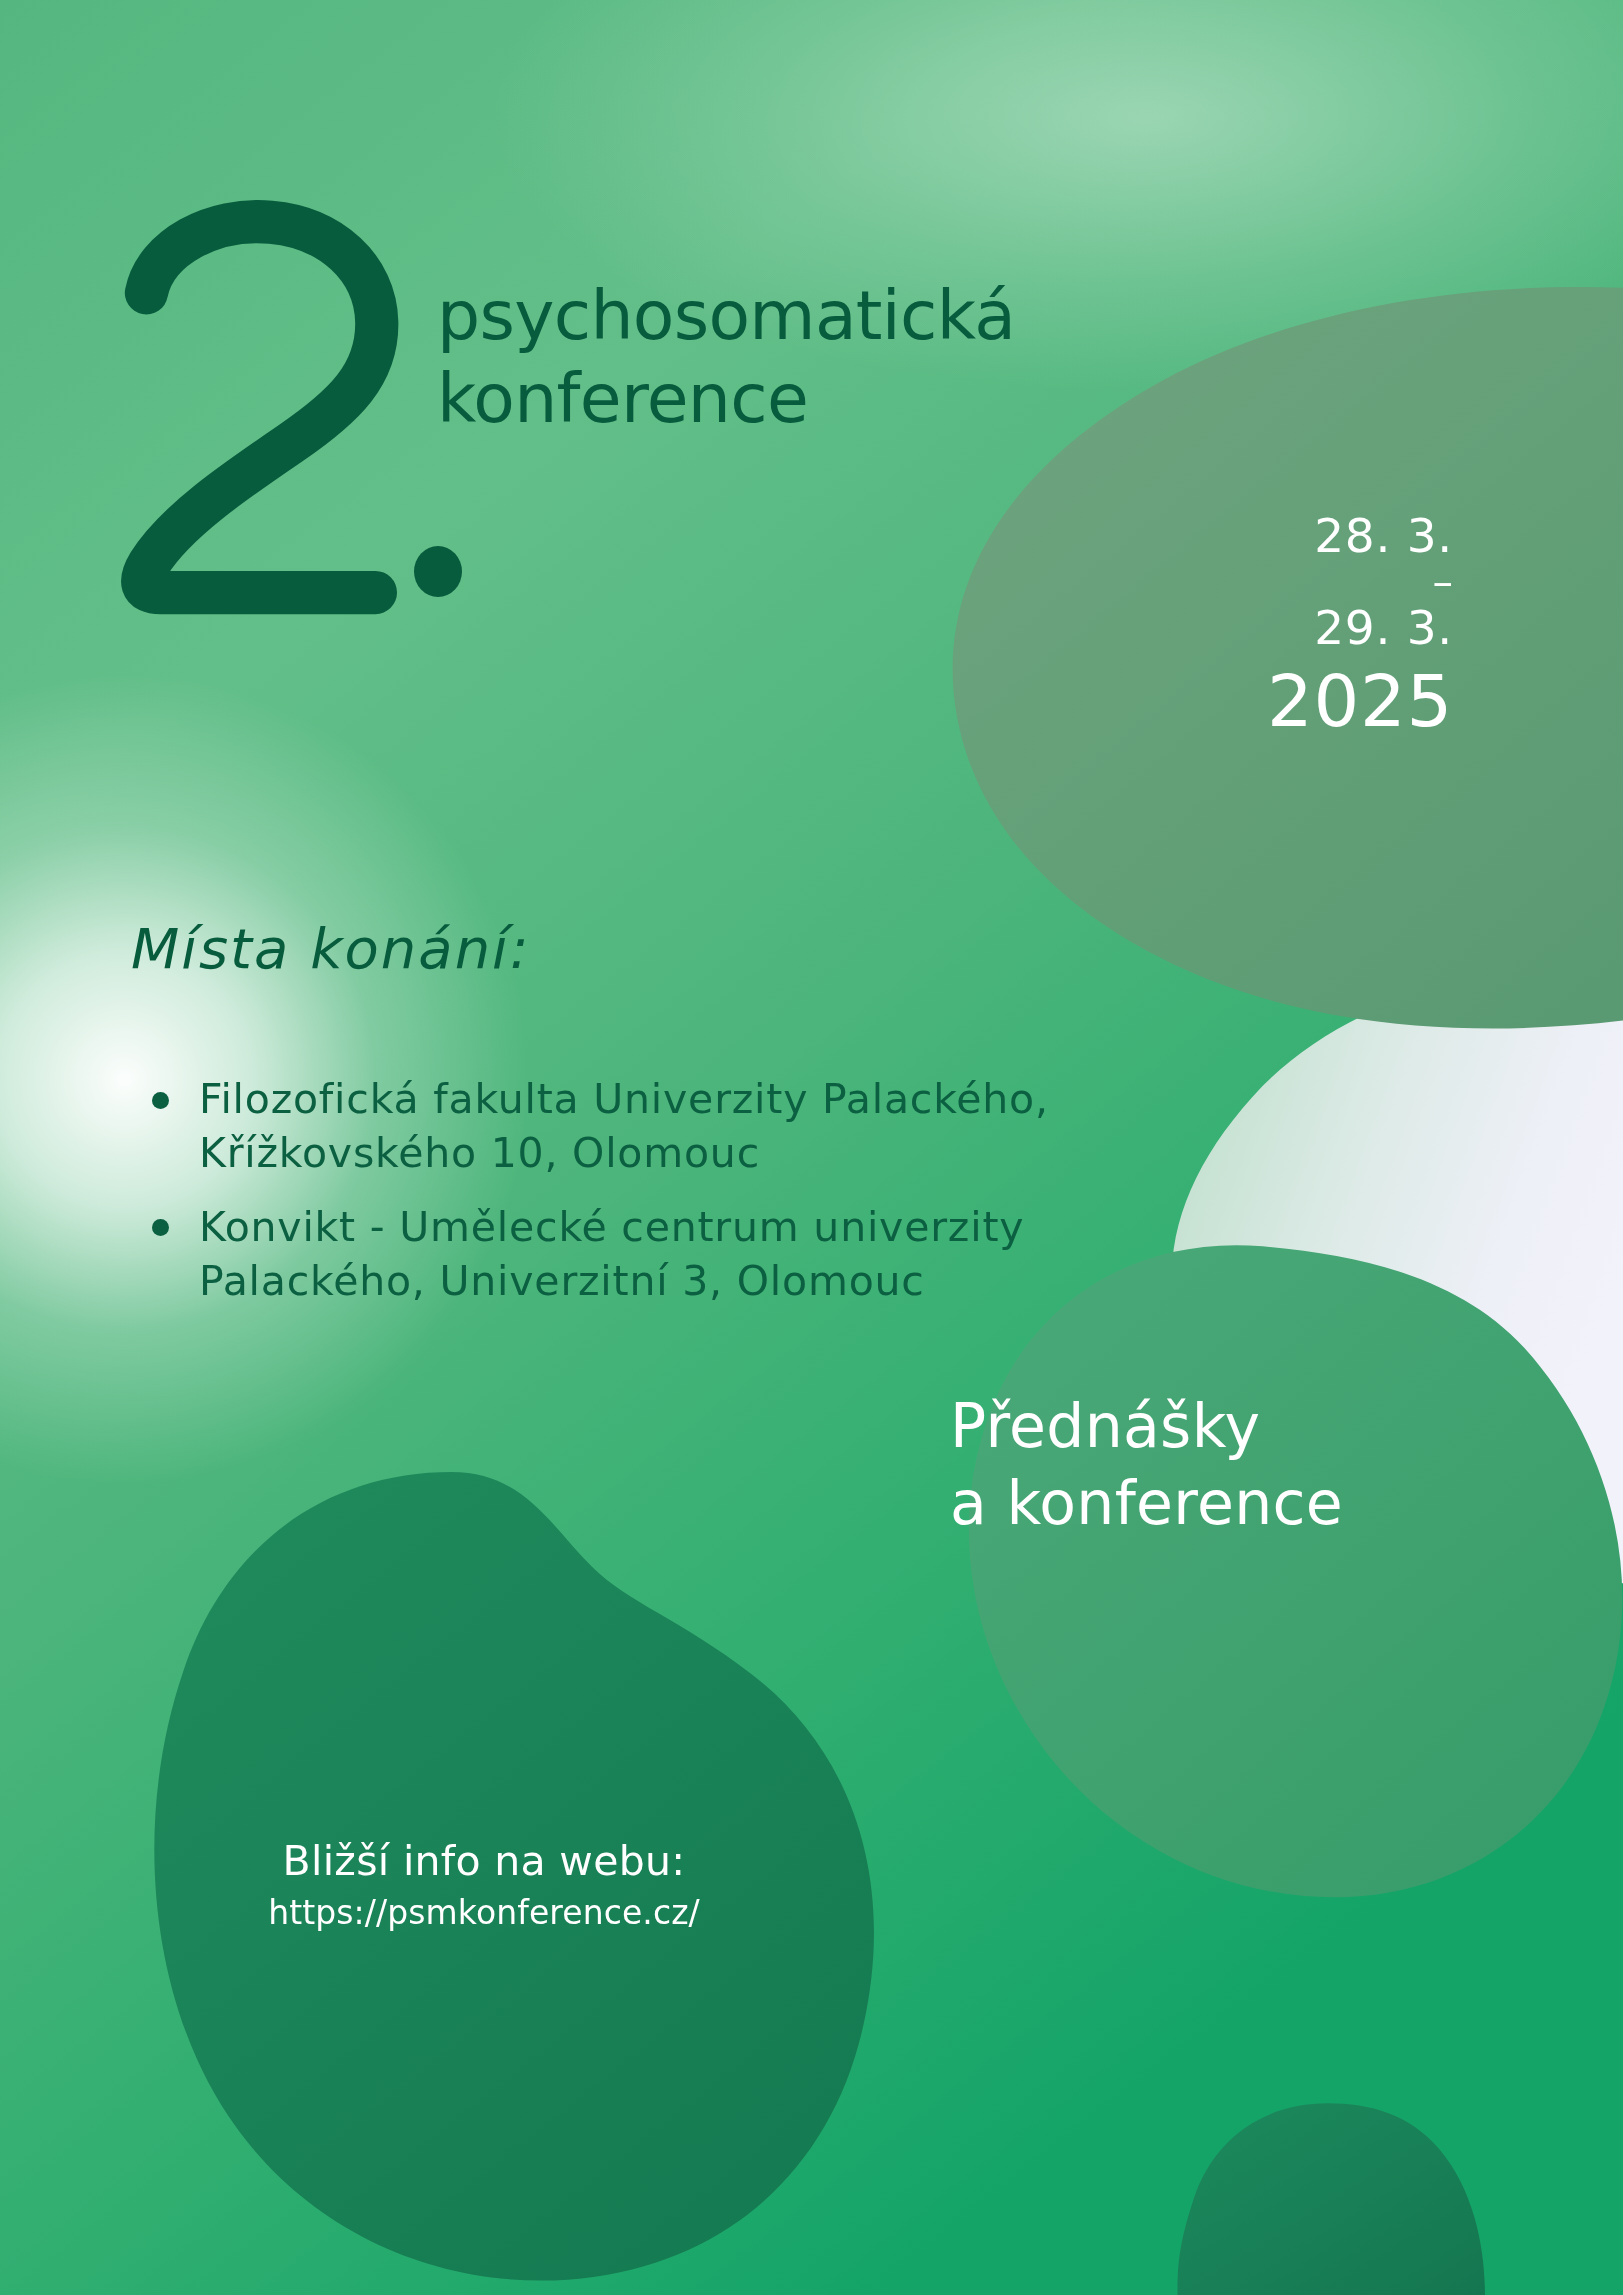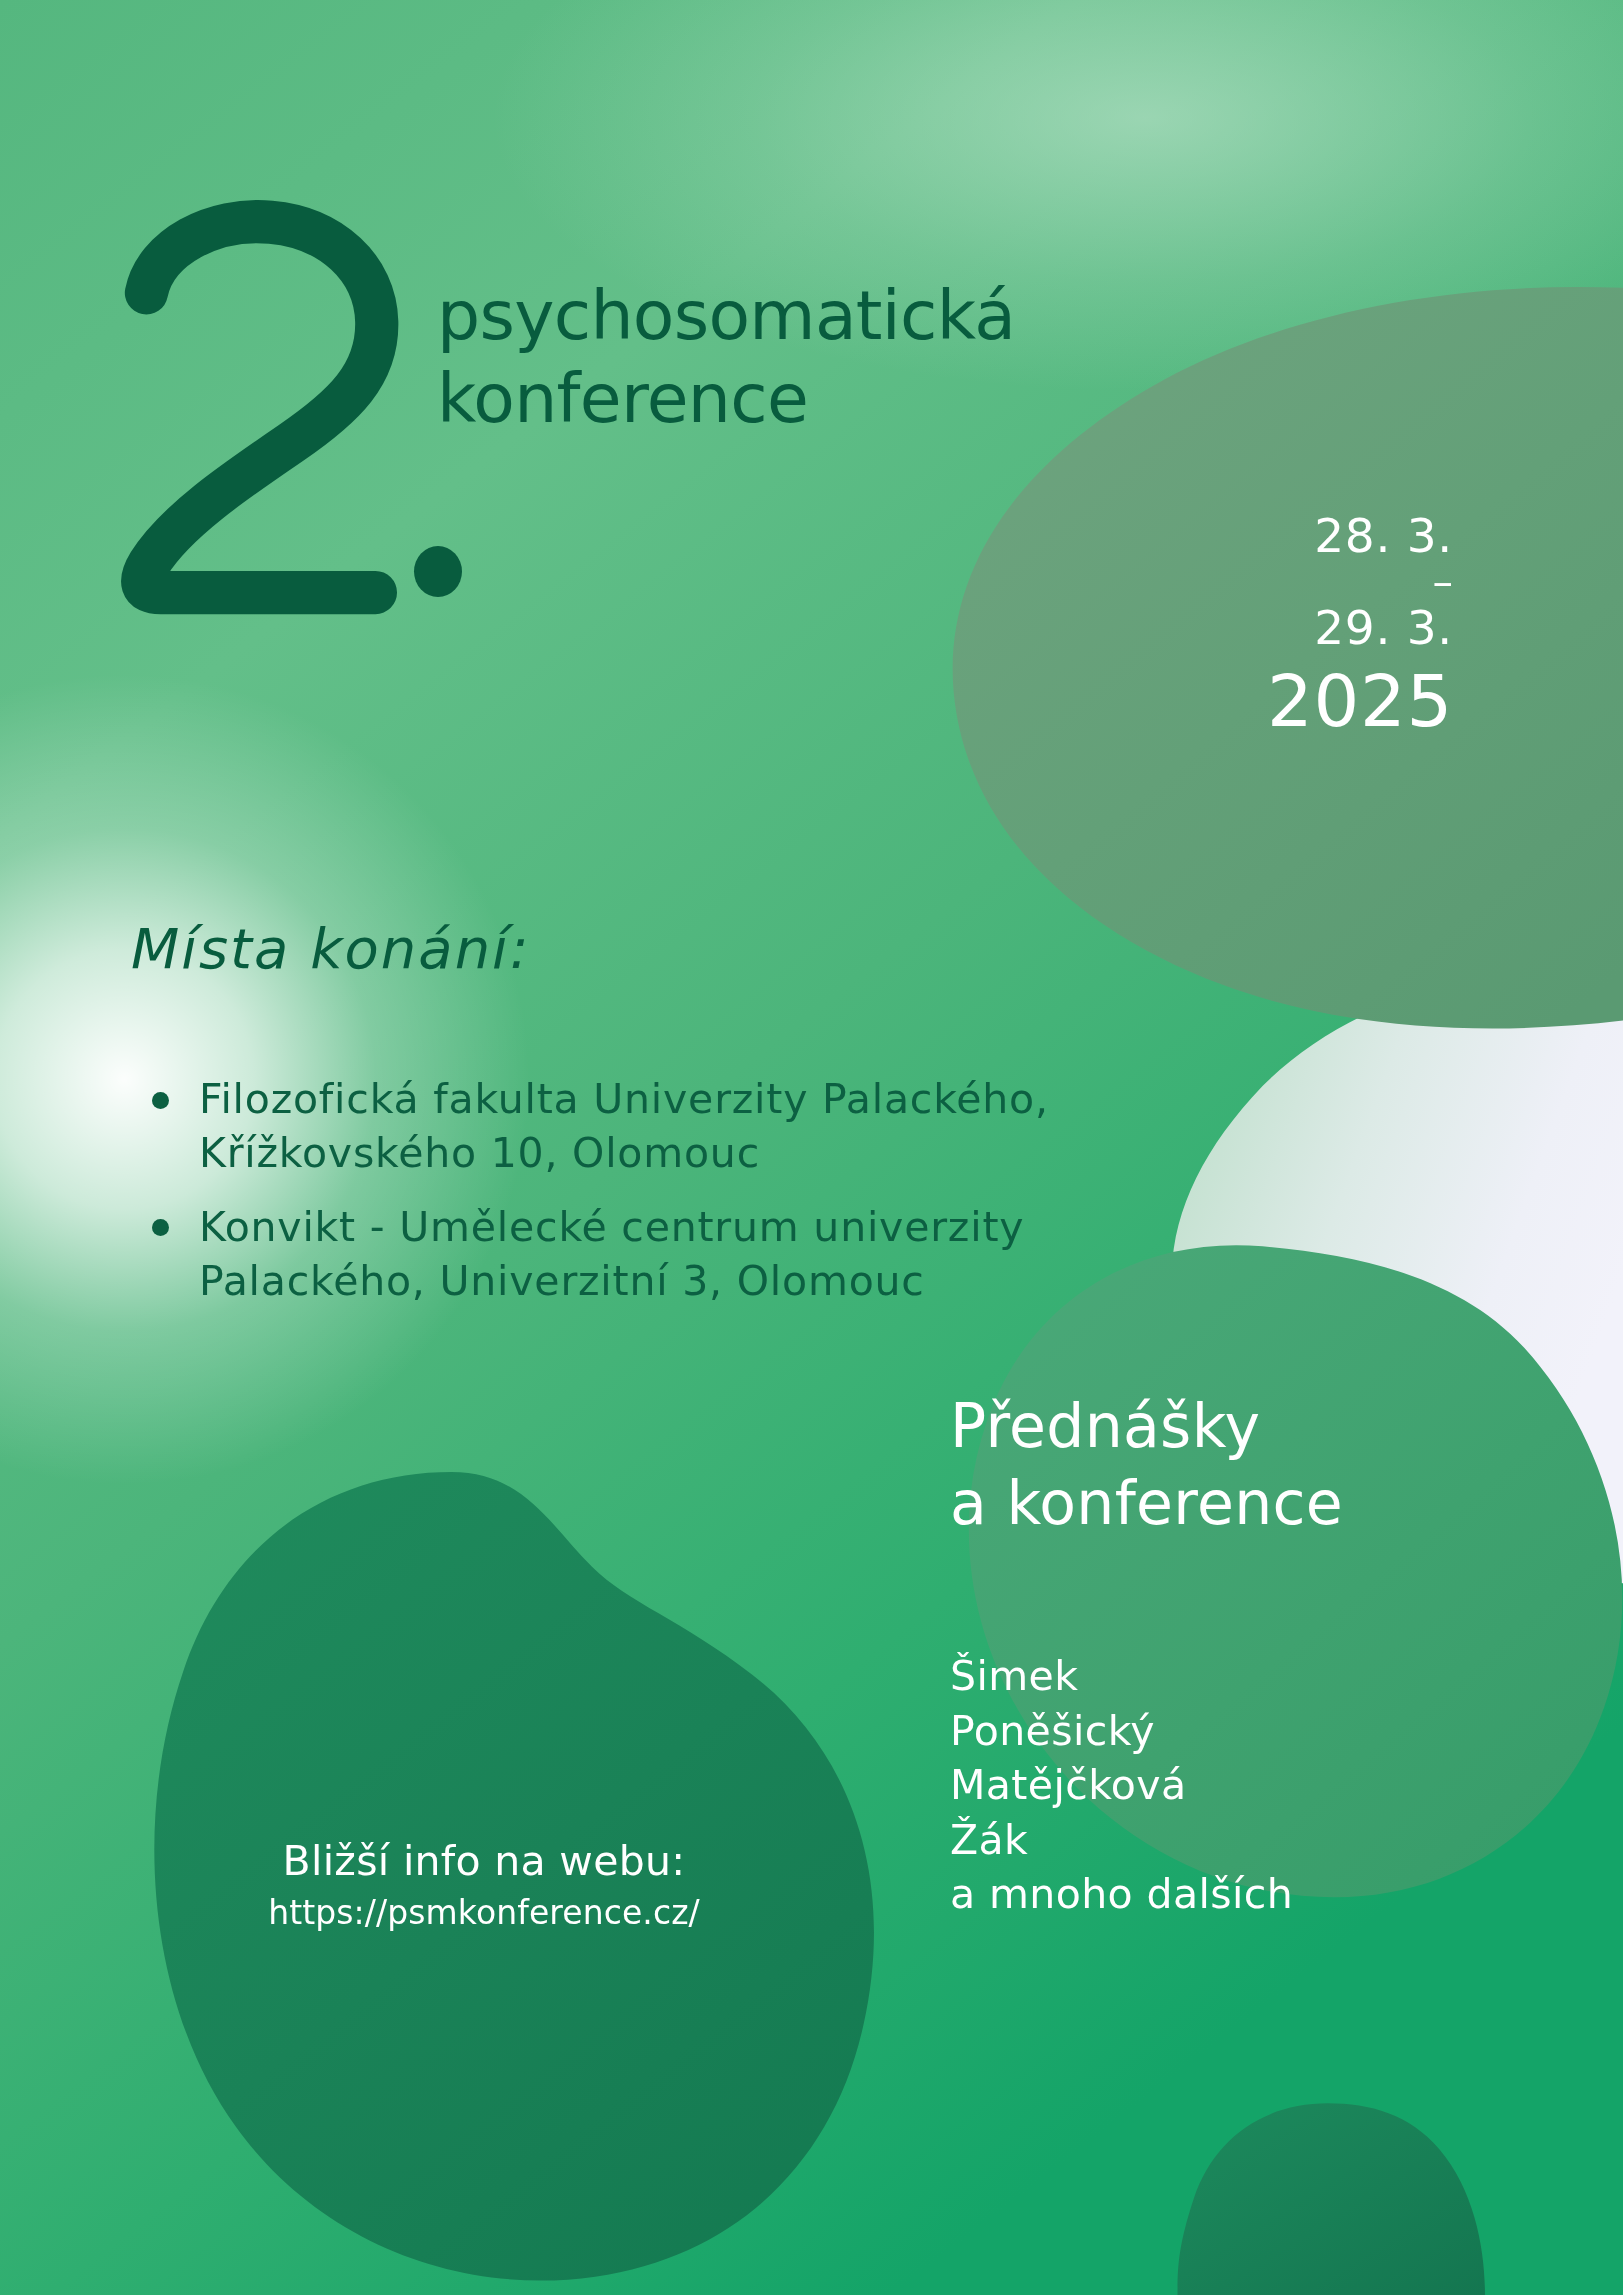--- a/index.html
+++ b/index.html
@@ -304,27 +304,20 @@
       <span>Konvikt - Umělecké centrum univerzity
 Palackého, Univerzitní 3, Olomouc</span>
     </li>
   </ul>
 
   <div id="lectures-heading">
     <div>Přednášky</div>
     <div>a konference</div>
   </div>
 
-  <ul id="speakers-list">
-    <li>Šimek</li>
-    <li>Poněšický</li>
-    <li>Matějčková</li>
-    <li>Žák</li>
-    <li>a mnoho dalších</li>
-  </ul>
 
   <div id="web-block">
     <div id="web-label">Bližší info na webu:</div>
     <div id="web-url">https://psmkonference.cz/</div>
   </div>
 
 </div>
 
 
 </body></html>

